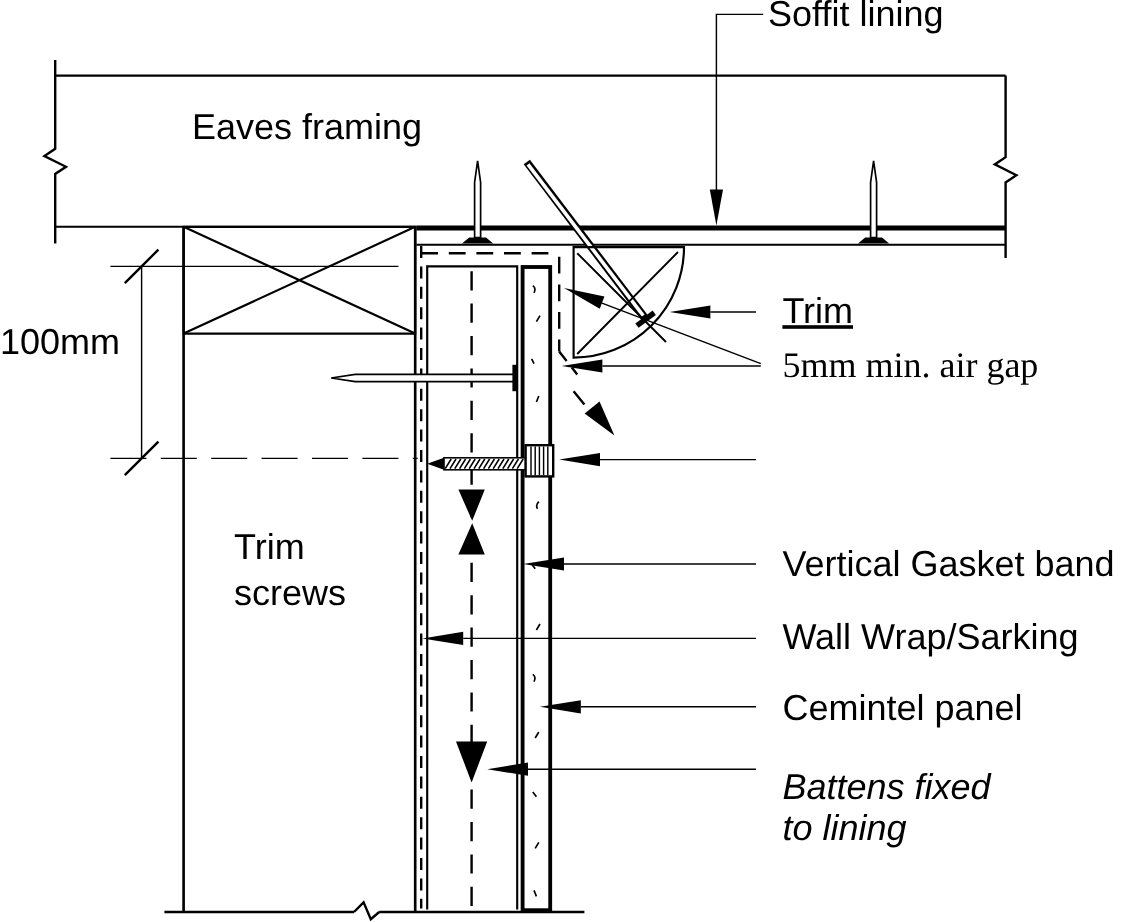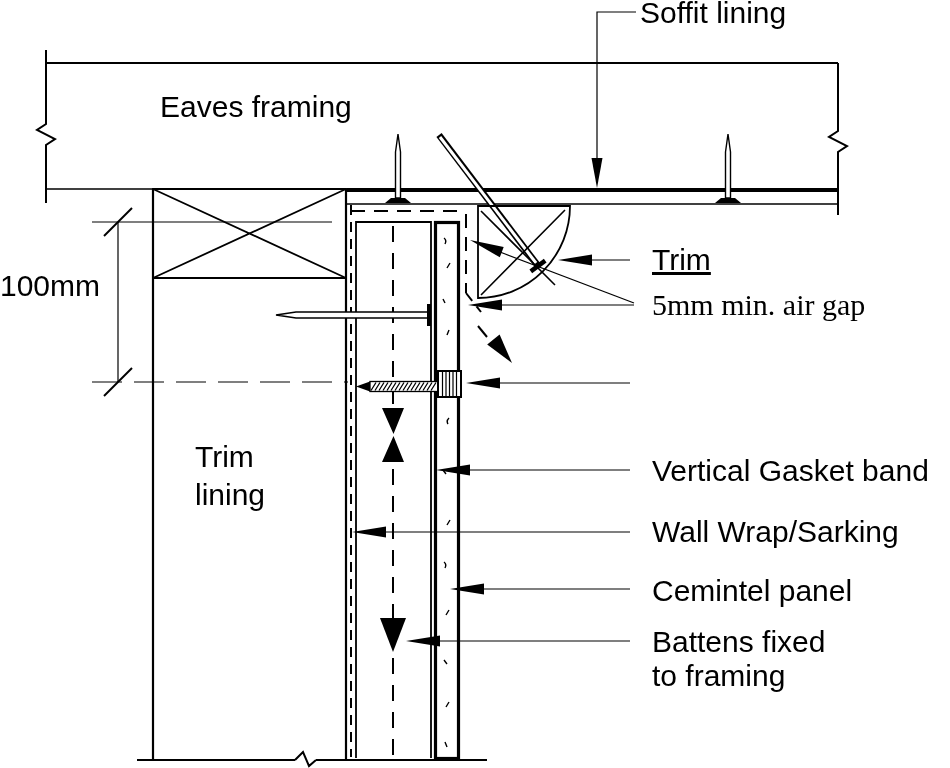--- a/index.html
+++ b/index.html
@@ -120,31 +120,31 @@
 
   <div class="lbl" style="left:640px;top:-4px;">Soffit lining</div>
   <div class="lbl" style="left:160px;top:90px;">Eaves framing</div>
 
   <div class="lbl" style="left:0px;top:268px;line-height:36px;">
     <span class="ln">100mm</span>
   </div>
 
   <div class="lbl" style="left:195px;top:438px;line-height:38px;">
     <span class="ln">Trim</span>
-    <span class="ln">lining</span>
+    <span class="ln">screws</span>
   </div>
 
   <div class="lbl" style="left:652px;top:243px;text-decoration:underline;">Trim</div>
   <div class="lbl" style="left:652px;top:288px;font-family:Liberation Serif, serif;">5mm min. air gap</div>
 
   <div class="lbl" style="left:652px;top:364px;">
   </div>
 
   <div class="lbl" style="left:652px;top:454px;">Vertical Gasket band</div>
   <div class="lbl" style="left:652px;top:574px;">Cemintel panel</div>
   <div class="lbl" style="left:652px;top:515px;">Wall Wrap/Sarking</div>
 
-  <div class="lbl" style="left:652px;top:625px;">
+  <div class="lbl" style="left:652px;top:640px;font-style:italic;">
     <span class="ln">Battens fixed</span>
-    <span class="ln">to framing</span>
+    <span class="ln">to lining</span>
   </div>
 
 </div>
 
 </body></html>

